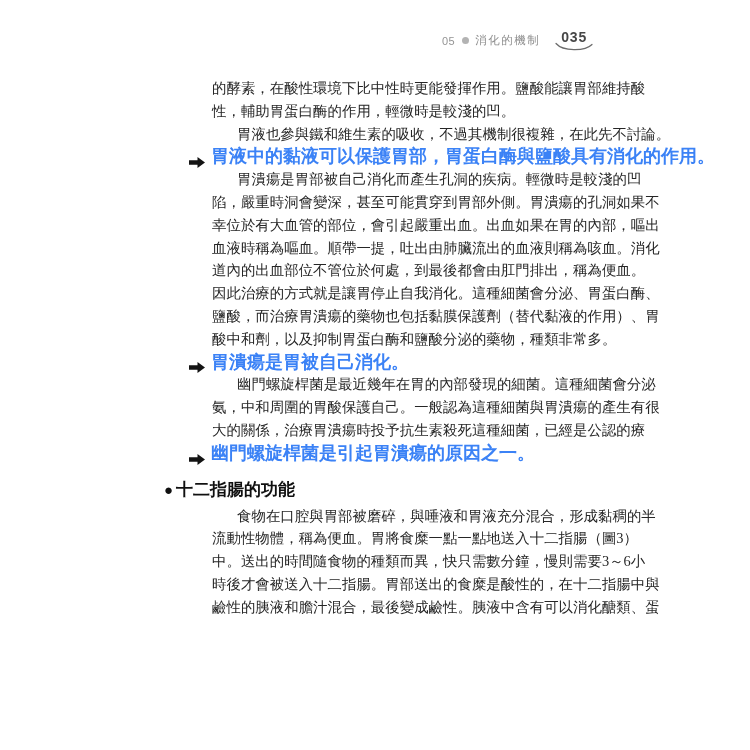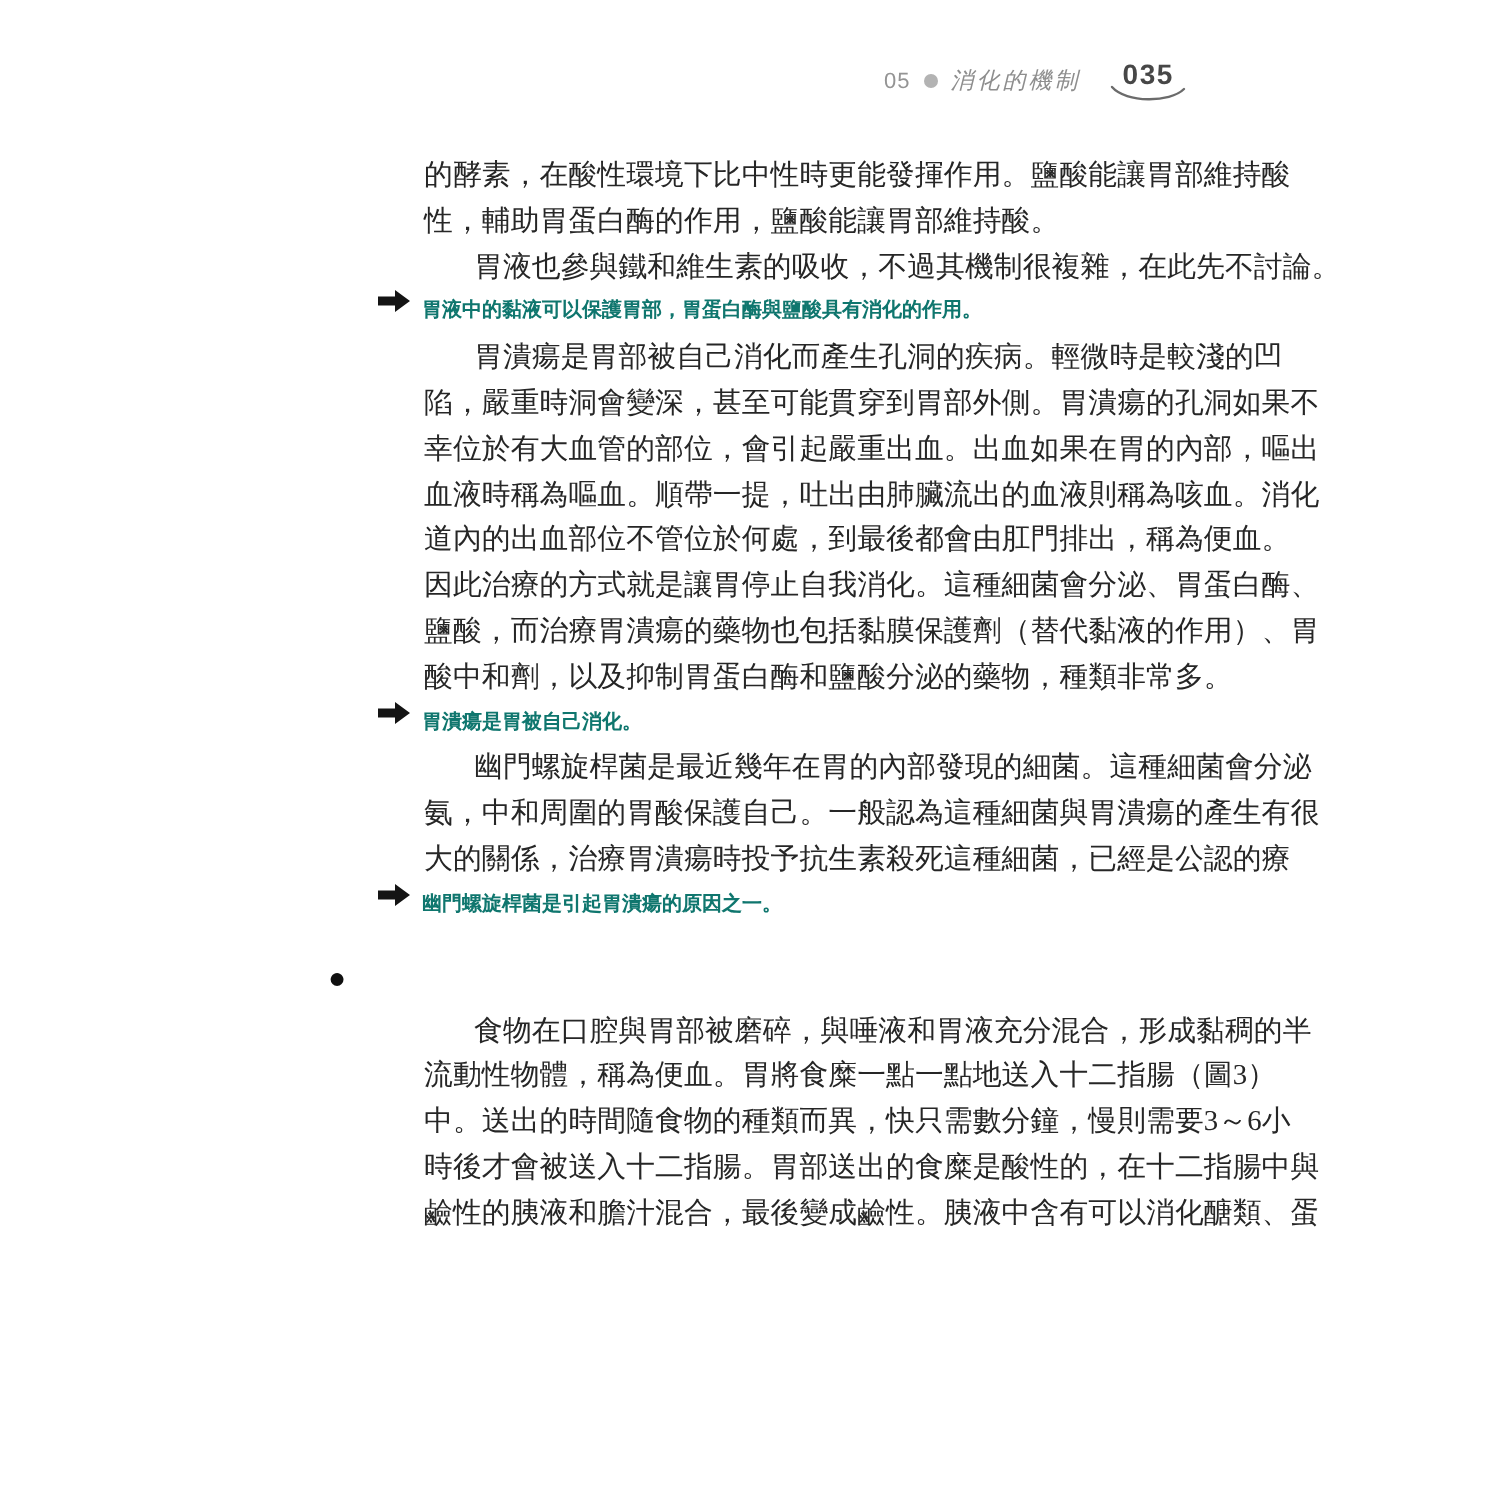--- a/index.html
+++ b/index.html
@@ -37,21 +37,20 @@
     width: 7px;
     height: 7px;
     border-radius: 50%;
     background: #b3b3b3;
     margin: 0 6px 0 7px;
   }
   .ch-title {
     font-size: 11.5px;
     color: #8e8e8e;
     letter-spacing: 1.5px;
-    font-style: italic;
   }
   .pagenum {
     position: relative;
     margin-left: 16px;
     padding: 0 5px 7px 5px;
     font-size: 14px;
     font-weight: 600;
     color: #474747;
     letter-spacing: 0.8px;
   }
@@ -75,28 +74,28 @@
     font-size: 14.4px;
     line-height: 22.8px;
     white-space: nowrap;
     letter-spacing: 0.05px;
     margin-left: 48px;
   }
   .line.indent { text-indent: 25px; }
 
   .note {
     display: flex;
-    align-items: flex-start;
+    align-items: flex-end;
     padding-left: 25px;
     line-height: 22.8px;
     white-space: nowrap;
     font-family: "Liberation Sans", "DejaVu Sans", sans-serif;
     font-weight: bold;
-    font-size: 10px;
-    color: #0f766e;
+    font-size: 18px;
+    color: #3b82f6;
   }
   .note .arrow-wrap {
     display: inline-flex;
     margin-right: 6px;
     flex: 0 0 auto;
   }
 
   .heading {
     display: flex;
     align-items: center;
@@ -127,21 +126,21 @@
       <span>035</span>
       <svg width="38" height="10" viewBox="0 0 38 10">
         <path d="M1 1.5 C 8 9.5, 30 9.5, 37 2.5" stroke="#6b6b6b" stroke-width="1.2" fill="none" stroke-linecap="round"></path>
       </svg>
     </span>
   </div>
 
   <main class="body-col">
       <div class="para">
         <div class="line">的酵素，在酸性環境下比中性時更能發揮作用。鹽酸能讓胃部維持酸</div>
-        <div class="line">性，輔助胃蛋白酶的作用，鹽酸能讓胃部維持酸。</div>
+        <div class="line">性，輔助胃蛋白酶的作用，輕微時是較淺的凹。</div>
       </div>
       <div class="para">
         <div class="line indent">胃液也參與鐵和維生素的吸收，不過其機制很複雜，在此先不討論。</div>
       </div>
       <div class="note">
         <span class="arrow-wrap">
           <svg width="16" height="11" viewBox="0 0 16 11">
             <path d="M0 3.2 H8.5 V0 L16 5.5 L8.5 11 V7.8 H0 Z" fill="#141414"></path>
           </svg>
         </span>
@@ -175,20 +174,21 @@
       <div class="note">
         <span class="arrow-wrap">
           <svg width="16" height="11" viewBox="0 0 16 11">
             <path d="M0 3.2 H8.5 V0 L16 5.5 L8.5 11 V7.8 H0 Z" fill="#141414"></path>
           </svg>
         </span>
         <span>幽門螺旋桿菌是引起胃潰瘍的原因之一。</span>
       </div>
       <div class="heading">
         <span class="bullet">●</span>
+        <span>十二指腸的功能</span>
       </div>
       <div class="para">
         <div class="line indent">食物在口腔與胃部被磨碎，與唾液和胃液充分混合，形成黏稠的半</div>
         <div class="line">流動性物體，稱為便血。胃將食糜一點一點地送入十二指腸（圖3）</div>
         <div class="line">中。送出的時間隨食物的種類而異，快只需數分鐘，慢則需要3～6小</div>
         <div class="line">時後才會被送入十二指腸。胃部送出的食糜是酸性的，在十二指腸中與</div>
         <div class="line">鹼性的胰液和膽汁混合，最後變成鹼性。胰液中含有可以消化醣類、蛋</div>
       </div>
     </main>
 

